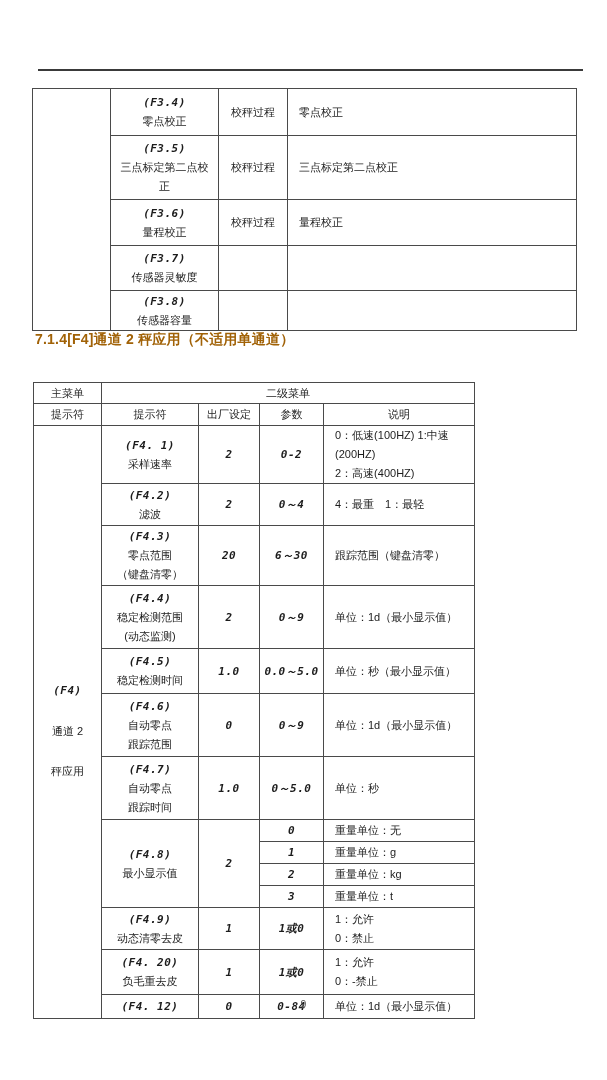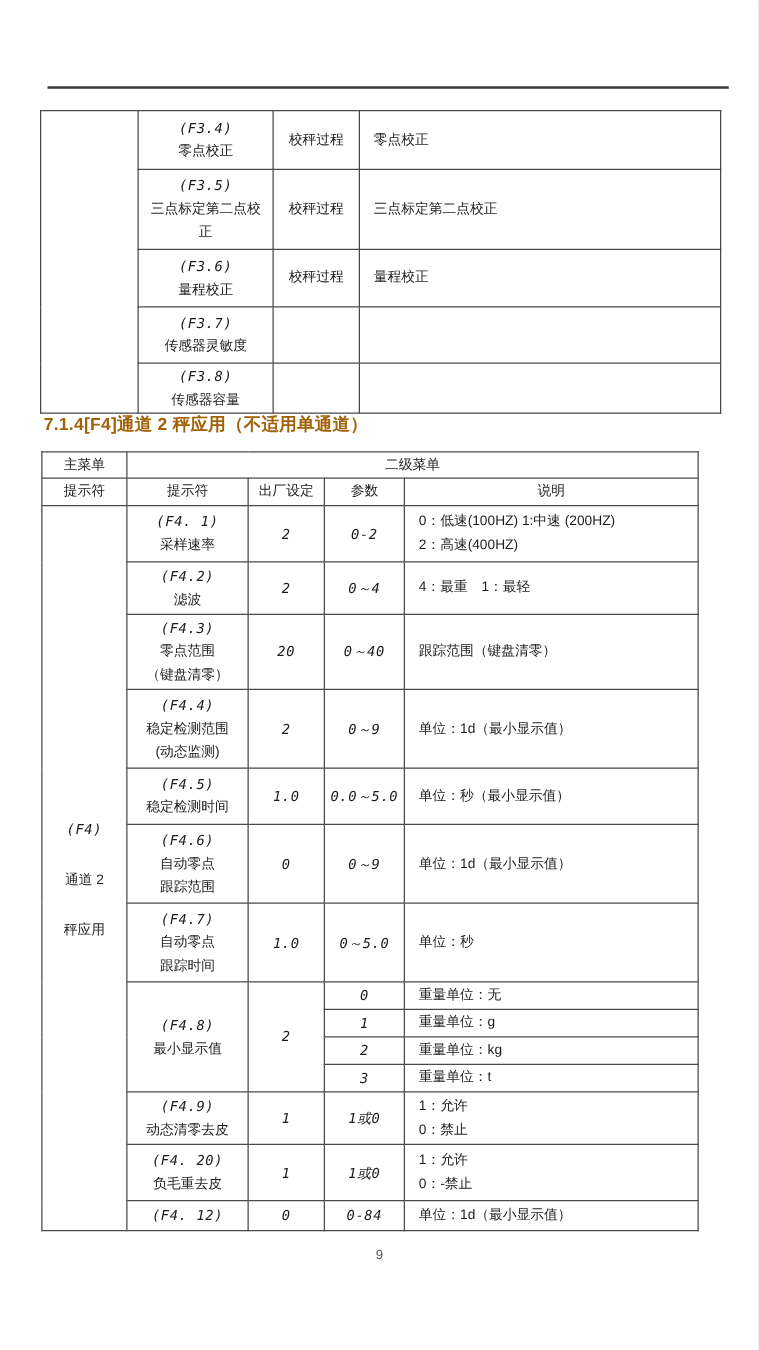--- a/index.html
+++ b/index.html
@@ -25,33 +25,33 @@
     border:1px solid #4a4a4a;
     vertical-align:middle;
     padding:0;
     overflow:hidden;
   }
   td.c{text-align:center;}
   td.l{text-align:left;padding-left:11px;padding-right:4px;}
   .lcd{
     font-family:"DejaVu Sans Mono","Liberation Mono",monospace;
     font-style:italic;
-    font-weight:400;
+    font-weight:700;
     letter-spacing:0.5px;
     font-size:11px;
   }
   .name{font-size:11px;}
   #t1{left:32px;top:88px;width:545px;}
   #heading{
     position:absolute;left:35px;top:331px;
     font-size:14px;font-weight:bold;color:#a16207;
     letter-spacing:0.2px;
     margin:0;
   }
-  #t2{left:33px;top:361px;width:526px;}
+  #t2{left:33px;top:382px;width:442px;}
   #t2 td.hdr{text-align:center;font-size:11px;}
   .main-cell div{line-height:22px;margin-top:18px;}
   #pageno{
     position:absolute;left:0;top:998px;width:607px;
     text-align:center;font-size:10.5px;color:#555;
   }
 </style>
 </head>
 <body>
 
@@ -165,21 +165,21 @@
       </td>
     </tr>
 
     <tr style="height:60px">
       <td class="c">
         <div class="lcd">(F4.3)</div>
         <div class="name">零点范围</div>
         <div class="name">（键盘清零）</div>
       </td>
       <td class="c lcd">20</td>
-      <td class="c lcd">0～40</td>
+      <td class="c lcd">6～30</td>
       <td class="l">
         <div>跟踪范围（键盘清零）</div>
       </td>
     </tr>
 
     <tr style="height:63px">
       <td class="c">
         <div class="lcd">(F4.4)</div>
         <div class="name">稳定检测范围</div>
         <div class="name">(动态监测)</div>

